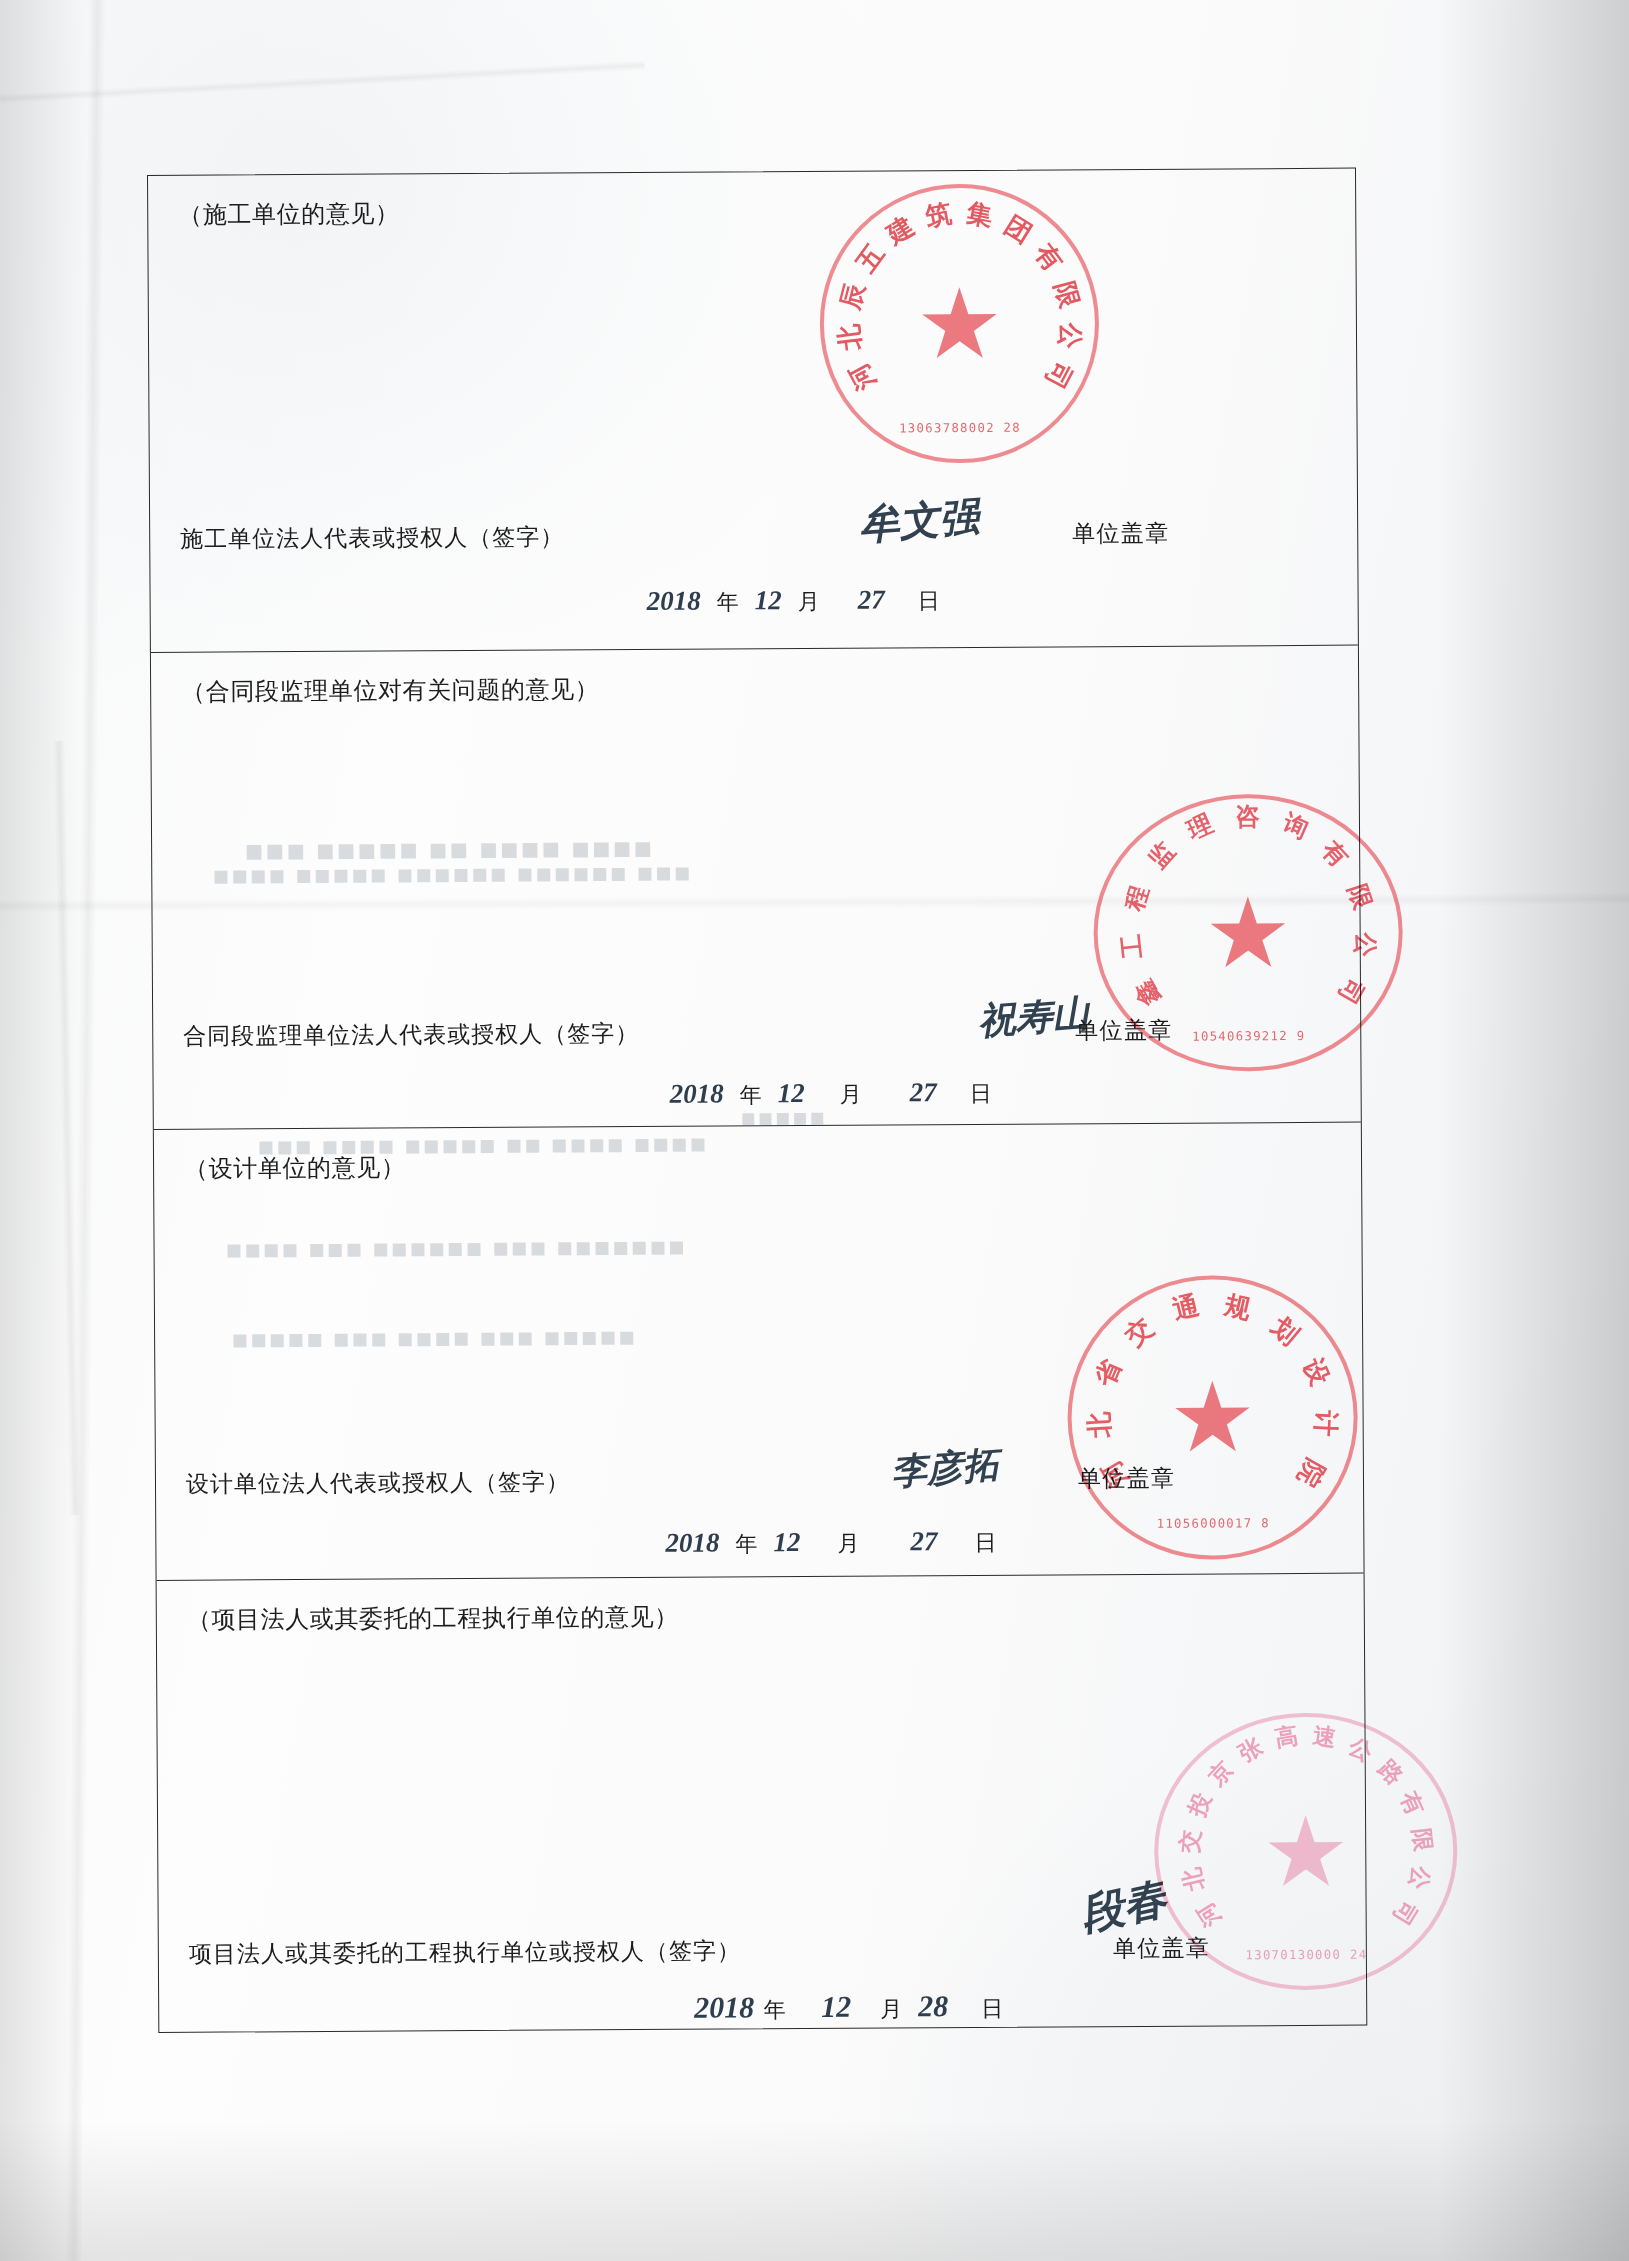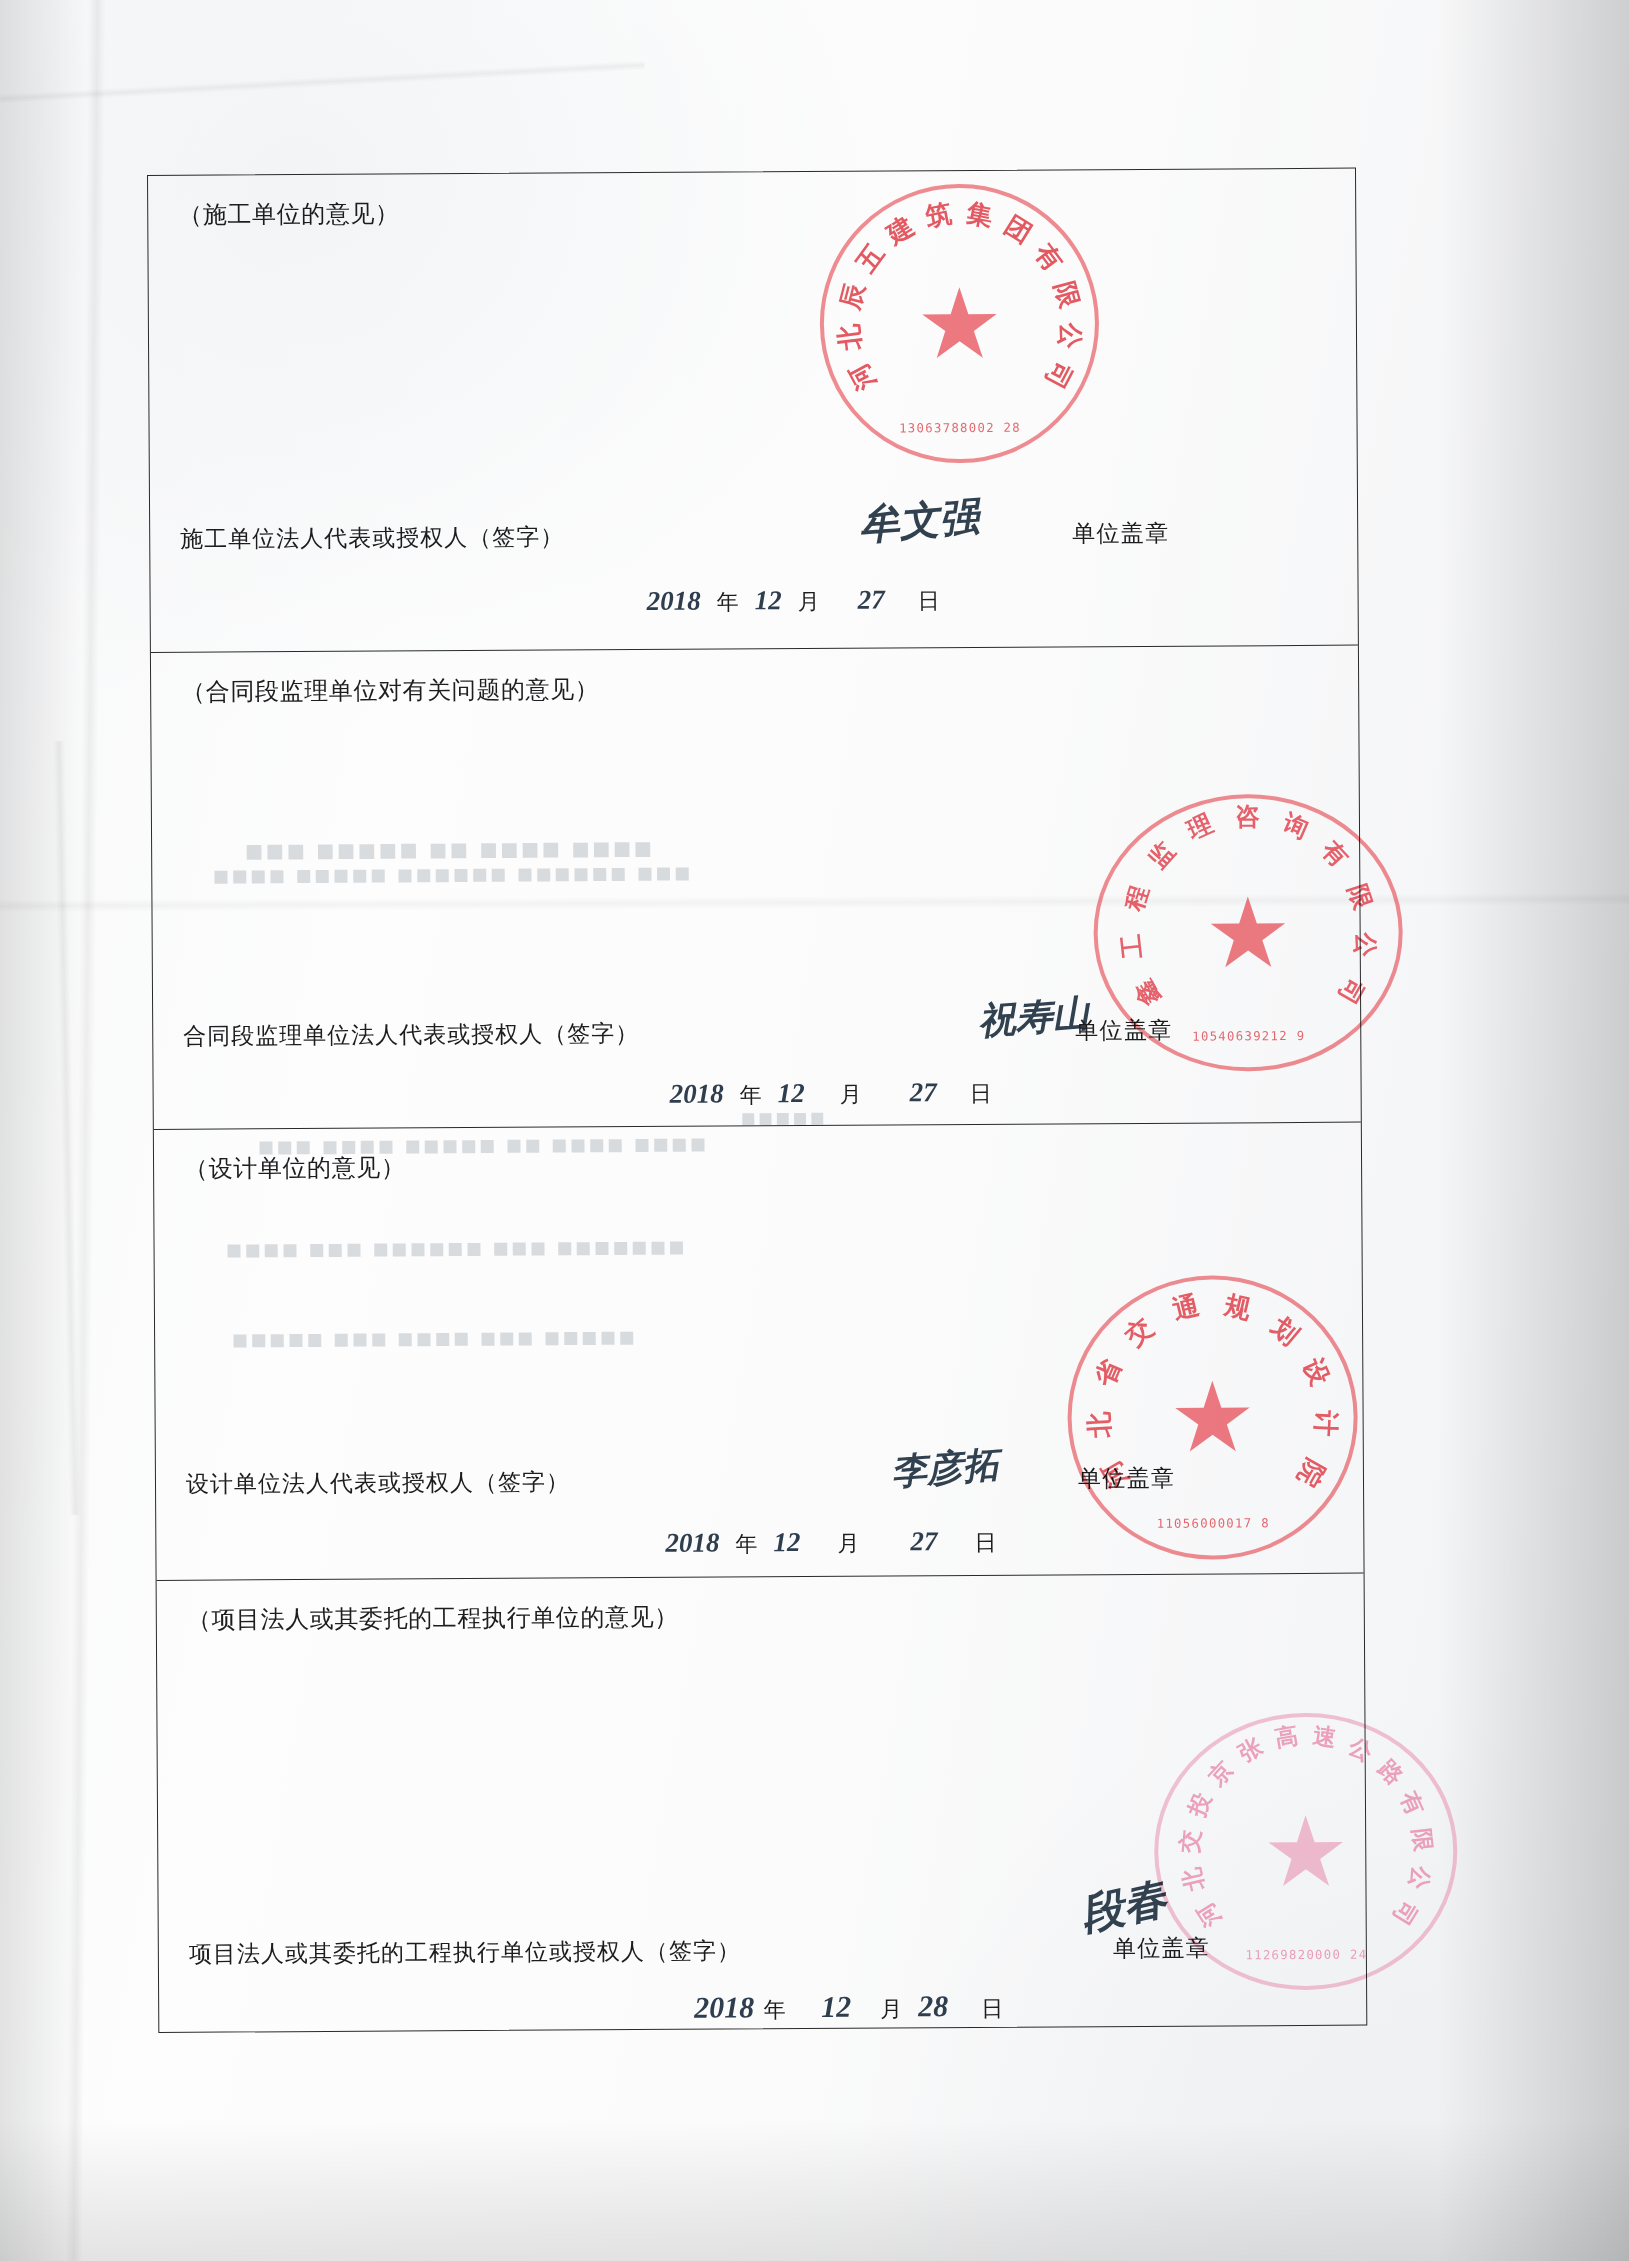--- a/index.html
+++ b/index.html
@@ -318,18 +318,18 @@
           <span class="arc-char" style="color: rgba(232, 130, 165, 0.85); font-size: 23px; transform: translate(-19px, -115px) rotate(-9.38462deg) translate(-50%, -50%);">高</span>
           <span class="arc-char" style="color: rgba(232, 130, 165, 0.85); font-size: 23px; transform: translate(19px, -115px) rotate(9.38462deg) translate(-50%, -50%);">速</span>
           <span class="arc-char" style="color: rgba(232, 130, 165, 0.85); font-size: 23px; transform: translate(55px, -102px) rotate(28.1538deg) translate(-50%, -50%);">公</span>
           <span class="arc-char" style="color: rgba(232, 130, 165, 0.85); font-size: 23px; transform: translate(85px, -79px) rotate(46.9231deg) translate(-50%, -50%);">路</span>
           <span class="arc-char" style="color: rgba(232, 130, 165, 0.85); font-size: 23px; transform: translate(106px, -48px) rotate(65.6923deg) translate(-50%, -50%);">有</span>
           <span class="arc-char" style="color: rgba(232, 130, 165, 0.85); font-size: 23px; transform: translate(116px, -11.2px) rotate(84.4615deg) translate(-50%, -50%);">限</span>
           <span class="arc-char" style="color: rgba(232, 130, 165, 0.85); font-size: 23px; transform: translate(113px, 26.6px) rotate(103.231deg) translate(-50%, -50%);">公</span>
           <span class="arc-char" style="color: rgba(232, 130, 165, 0.85); font-size: 23px; transform: translate(98px, 62px) rotate(122deg) translate(-50%, -50%);">司</span>
         </div>
       <div class="star" style="font-size:97px; color:rgba(232,140,170,0.65);">★</div>
-      <div class="bottom-code" style="color:rgba(230,120,155,0.8);">11269820000 24</div>
+      <div class="bottom-code" style="color:rgba(230,120,155,0.8);">13070130000 24</div>
     </div>
   </div>
 
 </div>
 
 
 </body></html>

